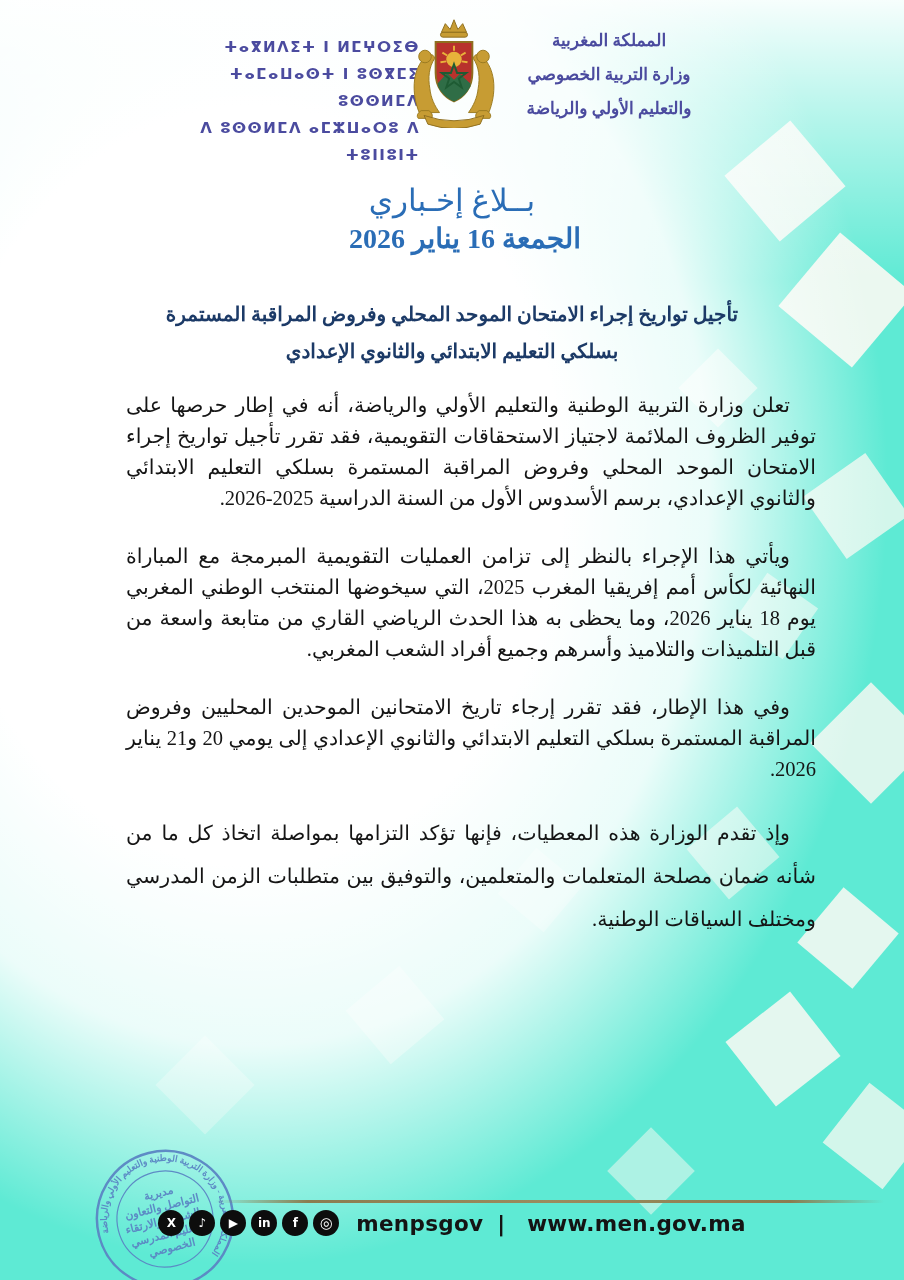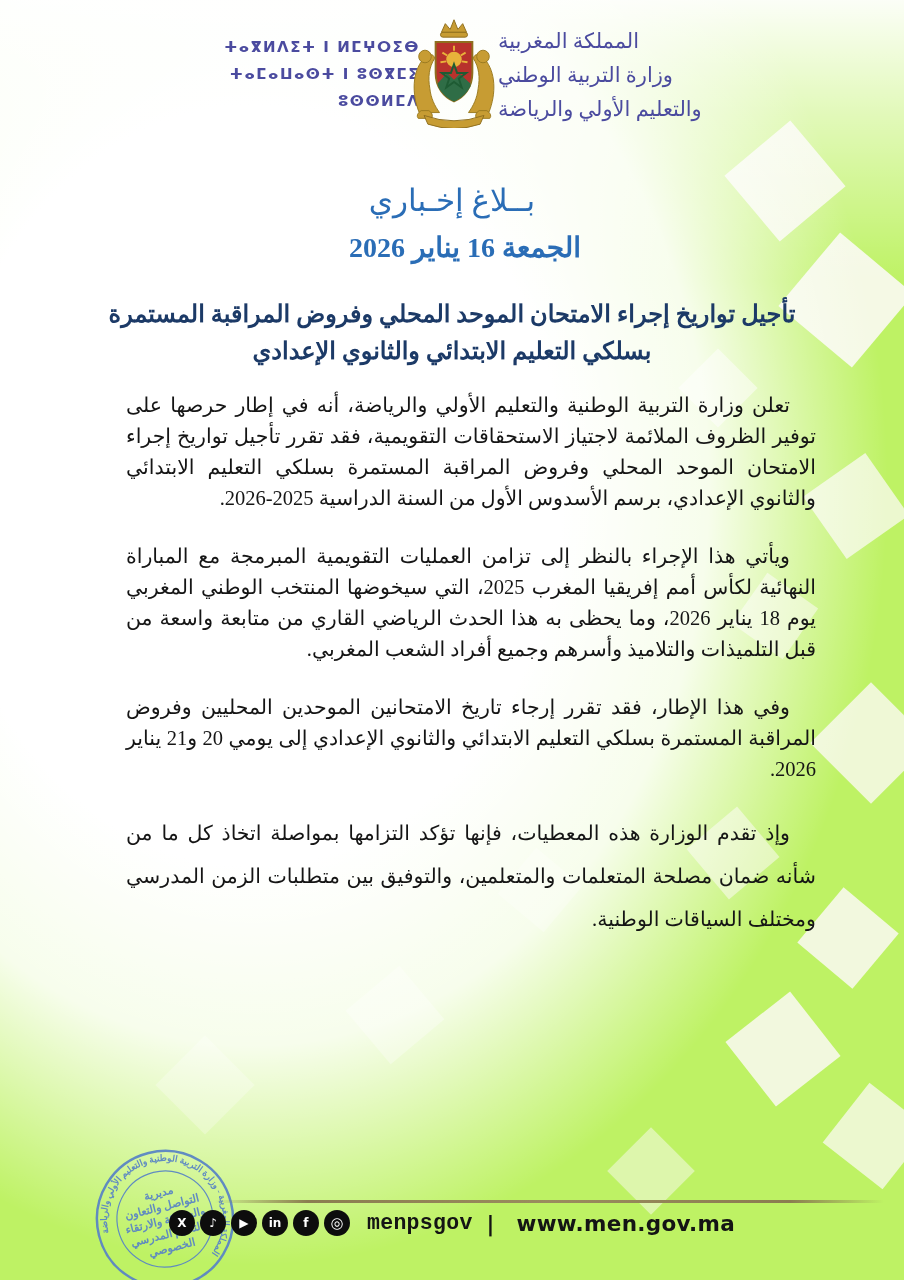--- a/index.html
+++ b/index.html
@@ -1,62 +1,62 @@
 <!DOCTYPE html>
 <html lang="ar"><head>
 <meta charset="utf-8">
 <style>
   html,body{margin:0;padding:0;background:#d8d4cb;}
   .page{
     position:relative;width:904px;height:1280px;margin:0 auto;overflow:hidden;
-    background:#bef264;
+    background:#5eead4;
     font-family:"Liberation Serif","DejaVu Serif",serif;
   }
   
   .wash{
     position:absolute;inset:0;pointer-events:none;
     background:
       radial-gradient(ellipse 90% 78% at 28% 38%, #ffffff 38%, rgba(255,255,255,.88) 56%, rgba(255,255,255,0) 78%),
       linear-gradient(180deg, rgba(255,255,255,.95) 0%, rgba(255,255,255,.55) 9%, rgba(255,255,255,0) 22%);
   }
   .sq{position:absolute;background:#fbf9f3;}
   
   .tifinagh{
     position:absolute;left:148px;top:34px;width:272px;text-align:right;direction:ltr;
     color:#4b4b9f;font-weight:bold;font-size:15px;line-height:27px;letter-spacing:1.5px;
     font-family:"DejaVu Sans","Liberation Sans",sans-serif;
   }
   .emblem{position:absolute;left:396px;top:14px;width:116px;height:114px;}
   .ar-header{
-    position:absolute;left:498px;top:24px;width:222px;text-align:left;direction:rtl;
-    color:#4b4b9f;font-weight:normal;font-size:21px;line-height:34px;
+    position:absolute;left:498px;top:24px;width:222px;text-align:center;direction:rtl;
+    color:#4b4b9f;font-weight:bold;font-size:17px;line-height:34px;
   }
   
   .title-block{position:absolute;top:182px;left:0;right:0;text-align:center;color:#2a6db6;direction:rtl;}
   .title-main{font-size:31px;font-weight:normal;letter-spacing:.5px;}
-  .title-date{font-size:28px;font-weight:bold;margin-top:12px;padding-left:26px;}
+  .title-date{font-size:28px;font-weight:bold;margin-top:3px;padding-left:26px;}
   .subject{position:absolute;top:296px;left:60px;right:60px;text-align:center;direction:rtl;
-    color:#1c3a67;font-weight:bold;font-size:24px;line-height:37px;}
+    color:#1c3a67;font-weight:bold;font-size:20px;line-height:37px;}
   
   .content{position:absolute;top:390px;left:90px;right:88px;direction:rtl;
     color:#151515;font-size:20.5px;line-height:31px;text-align:justify;margin-left:36px;}
   .content p{margin:0 0 27px 0;text-indent:26px;}
   .content p.p4{line-height:43px;margin-top:4px;}
   
   .stamp{position:absolute;left:90px;top:1144px;width:150px;height:150px;
     transform:rotate(-14deg);opacity:.95;}
   .divider{position:absolute;top:1200px;left:214px;width:670px;height:3px;border-radius:2px;
     background:linear-gradient(to right, rgba(139,125,80,0), #8b7d50 14%, #9a8c5e 50%, #8b7d50 86%, rgba(139,125,80,0));}
   .social-row{position:absolute;top:1210px;left:0;right:0;display:flex;justify-content:center;
     align-items:center;gap:5px;direction:ltr;
     font-family:"DejaVu Sans","Liberation Sans",sans-serif;}
   .si{width:26px;height:26px;border-radius:50%;background:#0d0d0d;color:#fff;display:flex;
     align-items:center;justify-content:center;font-size:12px;font-weight:bold;line-height:1;}
   .si.ig{font-size:15px;}
-  .handle{margin-left:12px;font-size:21.5px;font-weight:600;color:#141414;letter-spacing:.3px;font-family:Liberation Mono, monospace;}
+  .handle{margin-left:12px;font-size:21.5px;font-weight:600;color:#141414;letter-spacing:.3px;}
   .pipe{margin:0 9px;font-size:21.5px;font-weight:600;color:#141414;}
   .site{font-size:21.5px;font-weight:600;color:#141414;letter-spacing:.3px;margin-left:8px;}
 </style>
 </head>
 <body>
 
 <div class="page">
 
   <div>
     <div class="sq" style="left:742px;top:138px;width:86px;height:86px;opacity:.85;transform:rotate(50deg);"></div>
@@ -72,20 +72,21 @@
     <div class="sq" style="left:620px;top:1140px;width:62px;height:62px;opacity:.5;transform:rotate(45deg);"></div>
     <div class="sq" style="left:360px;top:980px;width:70px;height:70px;opacity:.35;transform:rotate(50deg);"></div>
     <div class="sq" style="left:510px;top:860px;width:60px;height:60px;opacity:.3;transform:rotate(40deg);"></div>
     <div class="sq" style="left:170px;top:1050px;width:70px;height:70px;opacity:.3;transform:rotate(45deg);"></div>
   </div>
   <div class="wash"></div>
 
   <div class="tifinagh">
     <div>ⵜⴰⴳⵍⴷⵉⵜ ⵏ ⵍⵎⵖⵔⵉⴱ</div>
     <div>ⵜⴰⵎⴰⵡⴰⵙⵜ ⵏ ⵓⵙⴳⵎⵉ ⵓⵙⵙⵍⵎⴷ</div>
+    <div>ⴷ ⵓⵙⵙⵍⵎⴷ ⴰⵎⵣⵡⴰⵔⵓ ⴷ ⵜⵓⵏⵏⵓⵏⵜ</div>
   </div>
 
   <div class="emblem">
     <svg viewBox="0 0 120 114" width="116" height="114" aria-hidden="true">
 
       <g fill="#c79c33" stroke="#8f6f1f" stroke-width="1">
         <path d="M47 17 l4 -9 5 6 4 -10 4 10 5 -6 4 9 z"></path>
         <rect x="46" y="17" width="28" height="5" rx="2.5"></rect>
       </g>
 
@@ -117,21 +118,21 @@
       <path d="M43 70 l10 -11 7 7 6 -6 11 10 v3 c-5 9 -11 13 -17 15.5 C54 86 48 81 44 74 z" fill="#2f6d46"></path>
 
       <path d="M60 50 l3.2 9 9.5 0 -7.7 5.8 3 9.2 -8 -5.7 -8 5.7 3 -9.2 -7.7 -5.8 9.5 0 z" fill="none" stroke="#1e5b33" stroke-width="2"></path>
 
       <path d="M29 103 q31 11 62 0 l-4 9 q-27 9 -54 0 z" fill="#c79c33" stroke="#8f6f1f" stroke-width="1"></path>
     </svg>
   </div>
 
   <div class="ar-header">
     <div>المملكة المغربية</div>
-    <div>وزارة التربية الوطني</div>
+    <div>وزارة التربية الخصوصي</div>
     <div>والتعليم الأولي والرياضة</div>
   </div>
 
   <div class="title-block">
     <div class="title-main">بــلاغ إخـباري</div>
     <div class="title-date">الجمعة 16 يناير 2026</div>
   </div>
 
   <div class="subject">
     <div>تأجيل تواريخ إجراء الامتحان الموحد المحلي وفروض المراقبة المستمرة</div>

